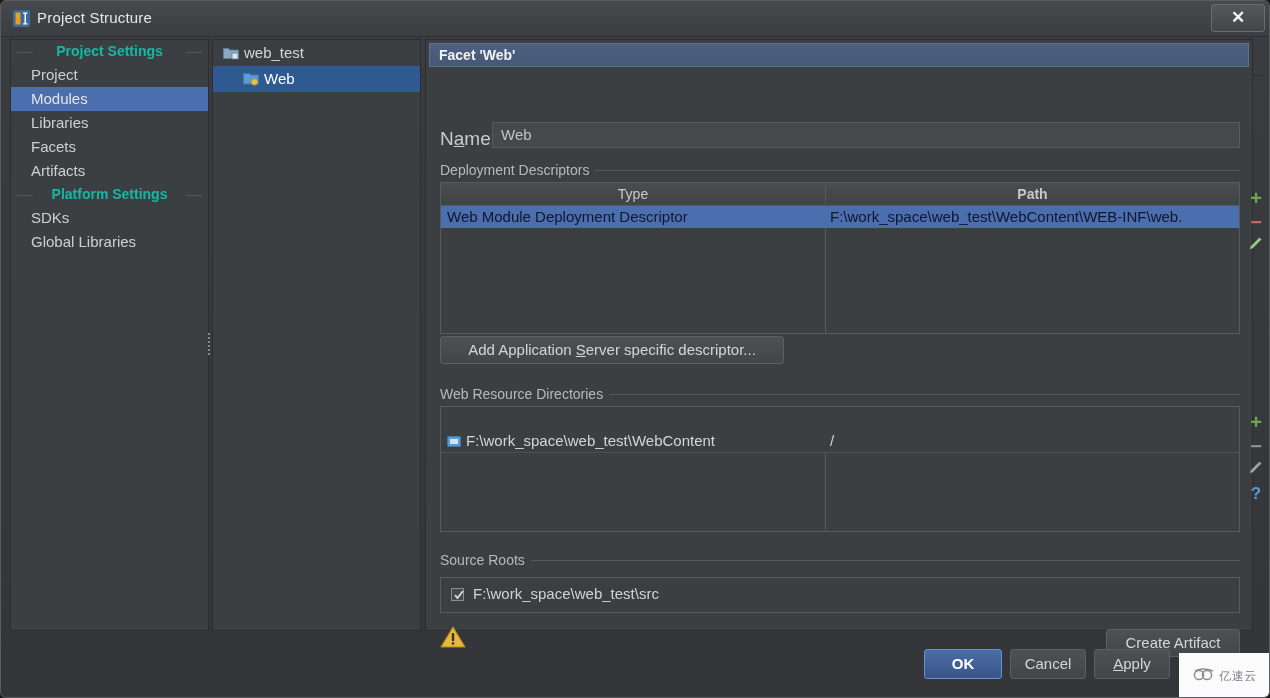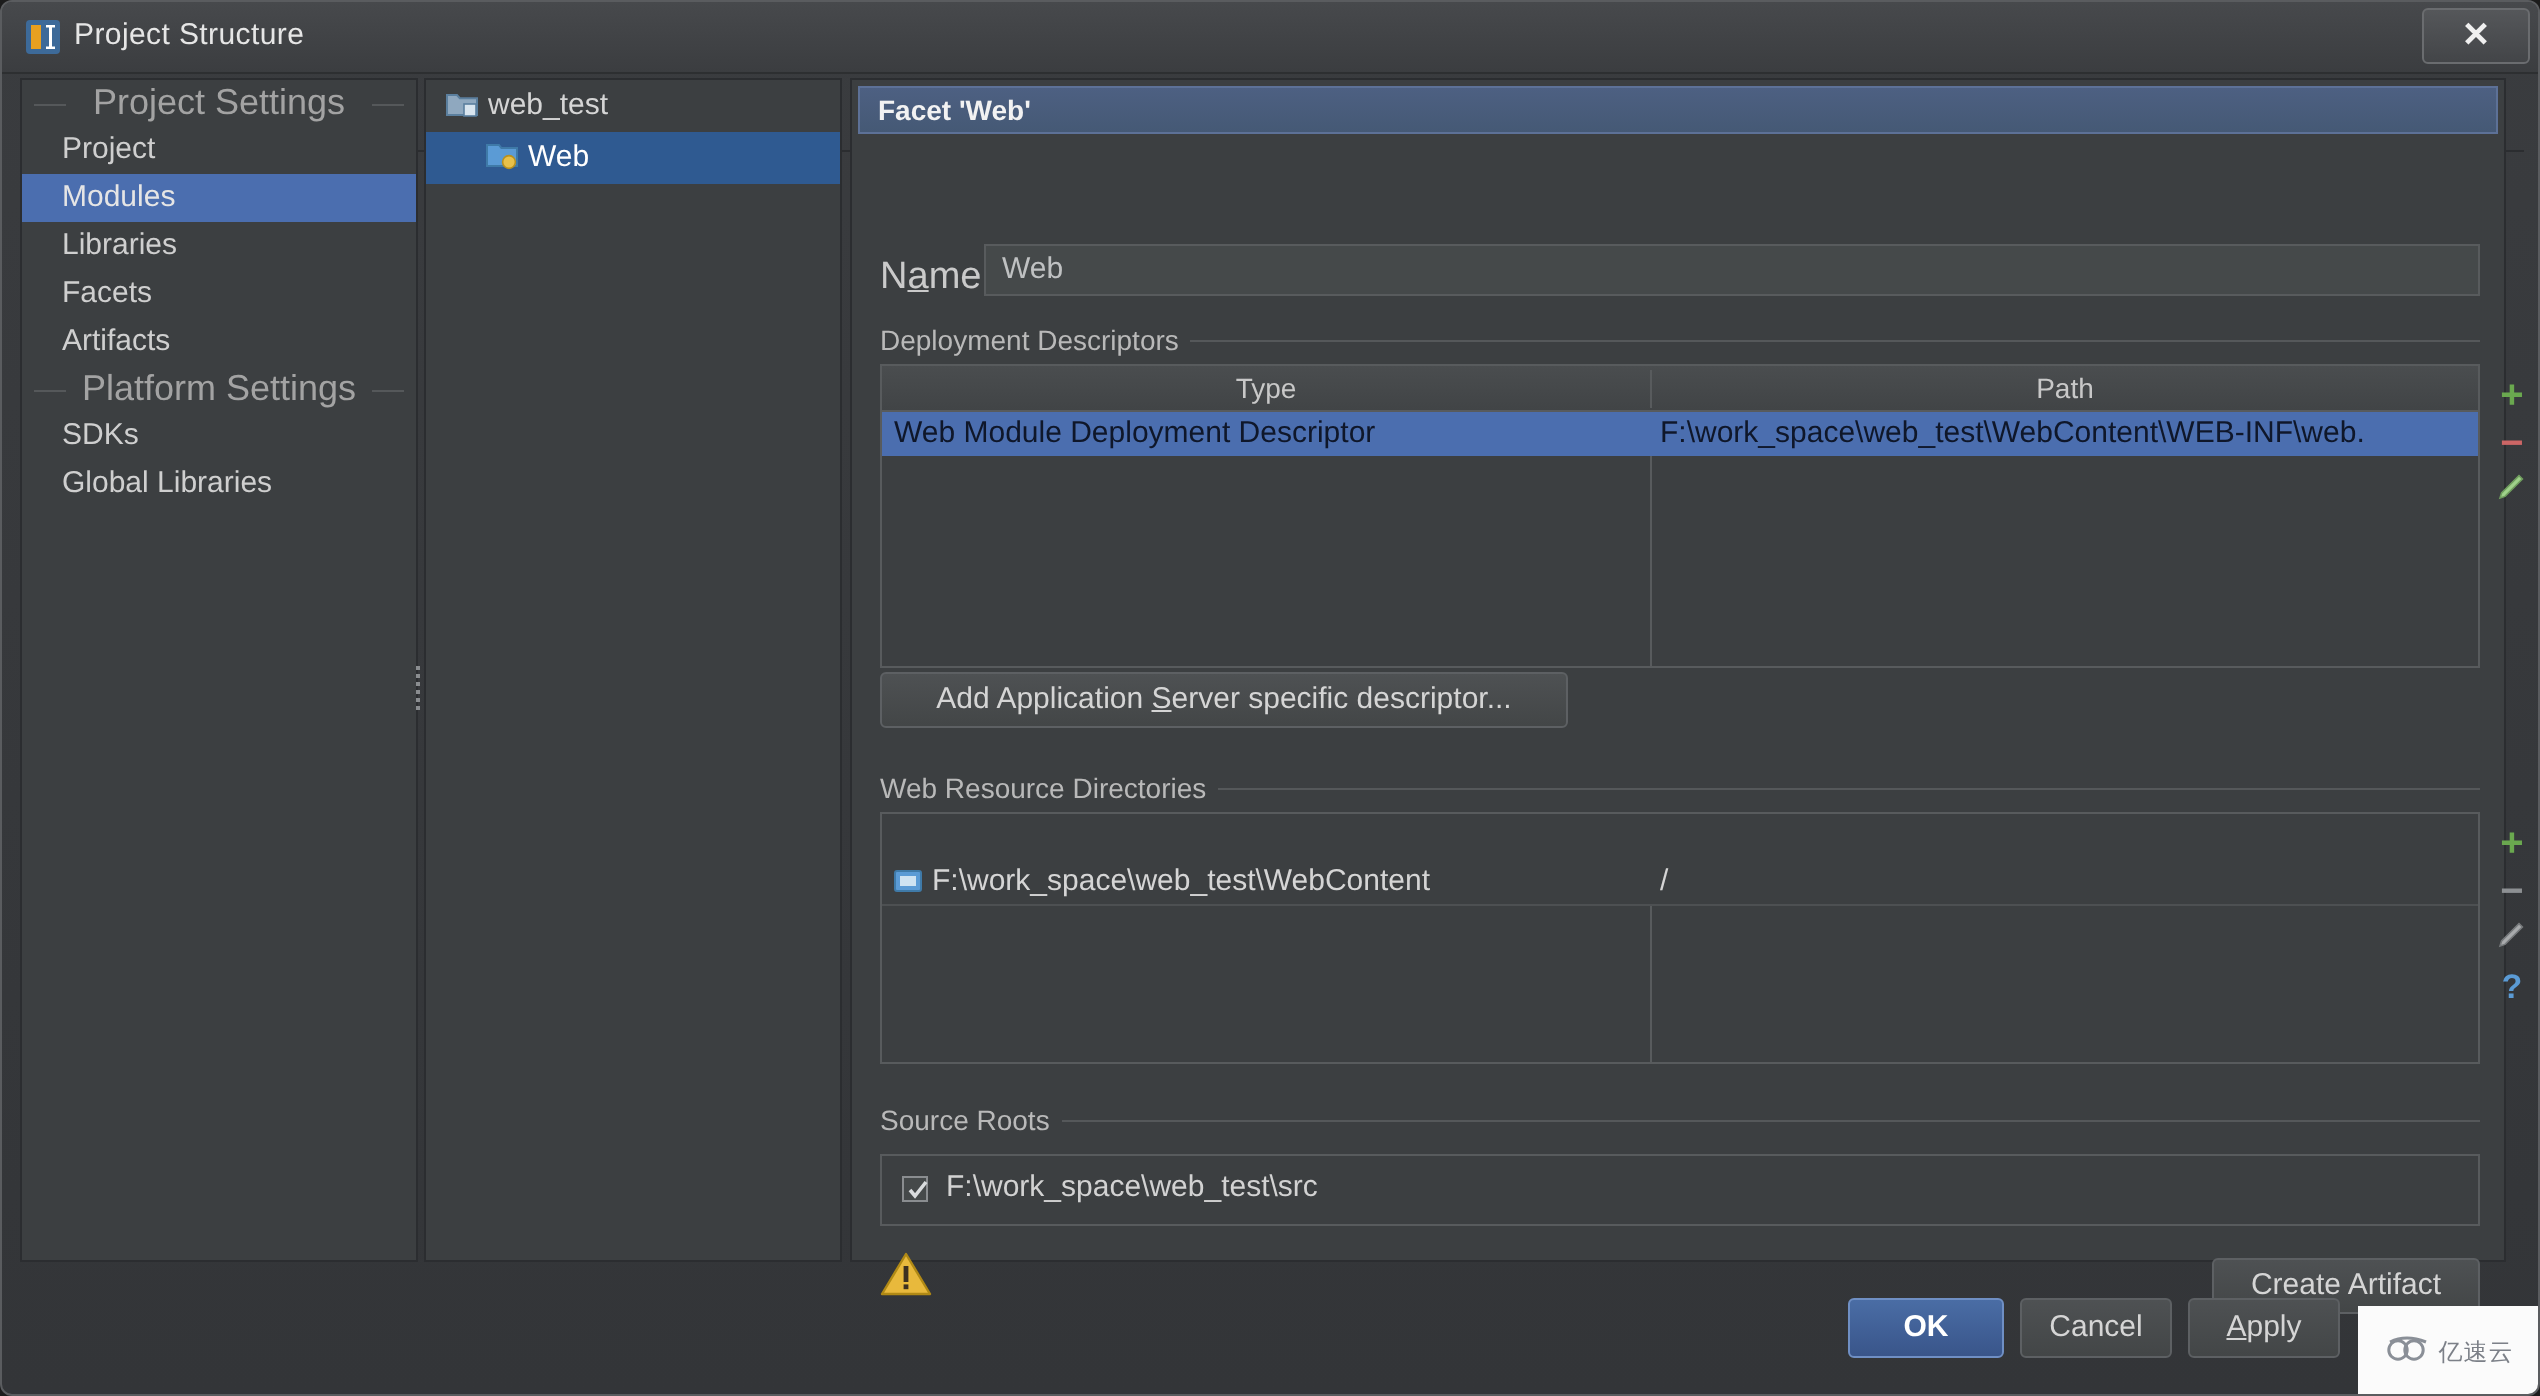--- a/index.html
+++ b/index.html
@@ -51,22 +51,22 @@
             border-left:1px dotted #6a6c6f; }
   .panel-divider { position:absolute; left:0; top:34px; width:1252px;
                    height:1px; background:#2b2d30; }
 
   
   .sidebar {
     position: absolute; left: 9px; top: 38px; width: 199px; height: 592px;
     background: #3c3f41; border: 1px solid #2b2d30;
   }
   .group-hdr {
-    position: relative; height: 23px; color: #a3a3a3;
-    font-size: 18px; font-weight: normal; text-align: center;
+    position: relative; height: 23px; color: #14b8a6;
+    font-size: 14px; font-weight: bold; text-align: center;
     line-height: 23px; padding: 0 6px;
   }
   .group-hdr::before, .group-hdr::after {
     content:""; position:absolute; top:12px; height:1px; background:#55585a; width:16px;
   }
   .group-hdr::before { left: 6px; }
   .group-hdr::after  { right: 6px; }
   .side-item {
     height: 24px; line-height: 24px; padding-left: 20px;
     color: #cfcfcf; font-size: 15px;
@@ -277,21 +277,21 @@
     <div class="name-label"><span>N</span><u>a</u><span>me:</span></div>
     <div class="name-input">Web</div>
 
     <div class="sec-title" style="left:14px; top:122px;">Deployment Descriptors</div>
     <div class="sec-rule" style="left:150px; top:130px; width:664px;"></div>
 
     <div class="tbl" style="left:14px; top:142px; width:800px; height:152px;">
       <div class="tbl-head">
         <div class="th" style="left:0; width:384px;">Type</div>
         <div class="th-div" style="left:384px;"></div>
-        <div class="th" style="left:385px; width:413px;">Path</div>
+        <div class="th" style="left:385px; width:413px;font-weight:bold;">Path</div>
       </div>
       <div class="row sel" style="left:0; top:23px; width:798px;">
         <div class="cell" style="left:0; width:384px; padding-left:6px;">Web Module Deployment Descriptor</div>
         <div class="cell" style="left:385px; width:412px; padding-left:4px;">F:\work_space\web_test\WebContent\WEB-INF\web.</div>
       </div>
       <div class="col-div" style="left:384px; top:45px; height:105px;"></div>
     </div>
 
     <div class="act-col" style="left:818px; top:146px;">
       <div class="act" style="color:#6aa84f;font-weight:bold;font-size:20px;">+</div>

